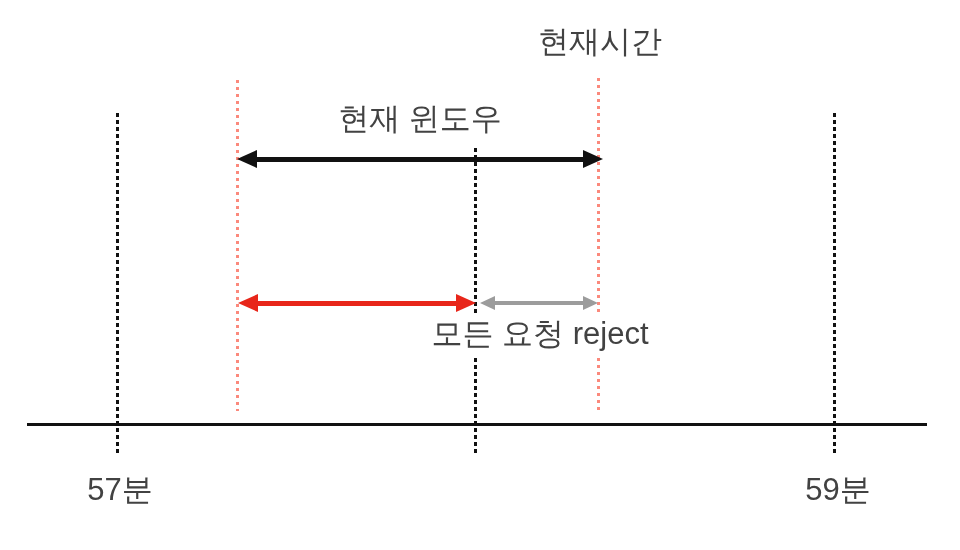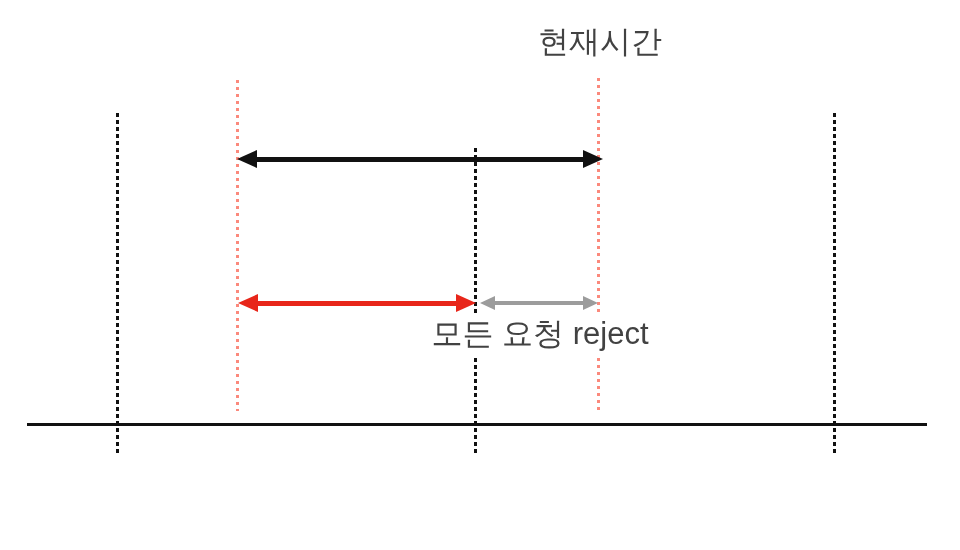--- a/index.html
+++ b/index.html
@@ -100,16 +100,19 @@
     <div class="head r"></div>
   </div>
 
   <div class="dbl-arrow" id="arrow-rejected">
     <div class="head l"></div>
     <div class="shaft"></div>
     <div class="head r"></div>
   </div>
 
   <div class="lbl" id="lbl-current-time">현재시간</div>
+  <div class="lbl" id="lbl-current-window">현재 윈도우</div>
   <div class="lbl" id="lbl-rejected">모든 요청 reject</div>
 
+  <div class="tick-lbl" id="tick-57">57분</div>
+  <div class="tick-lbl" id="tick-59">59분</div>
 
 </div>
 
 </body></html>

